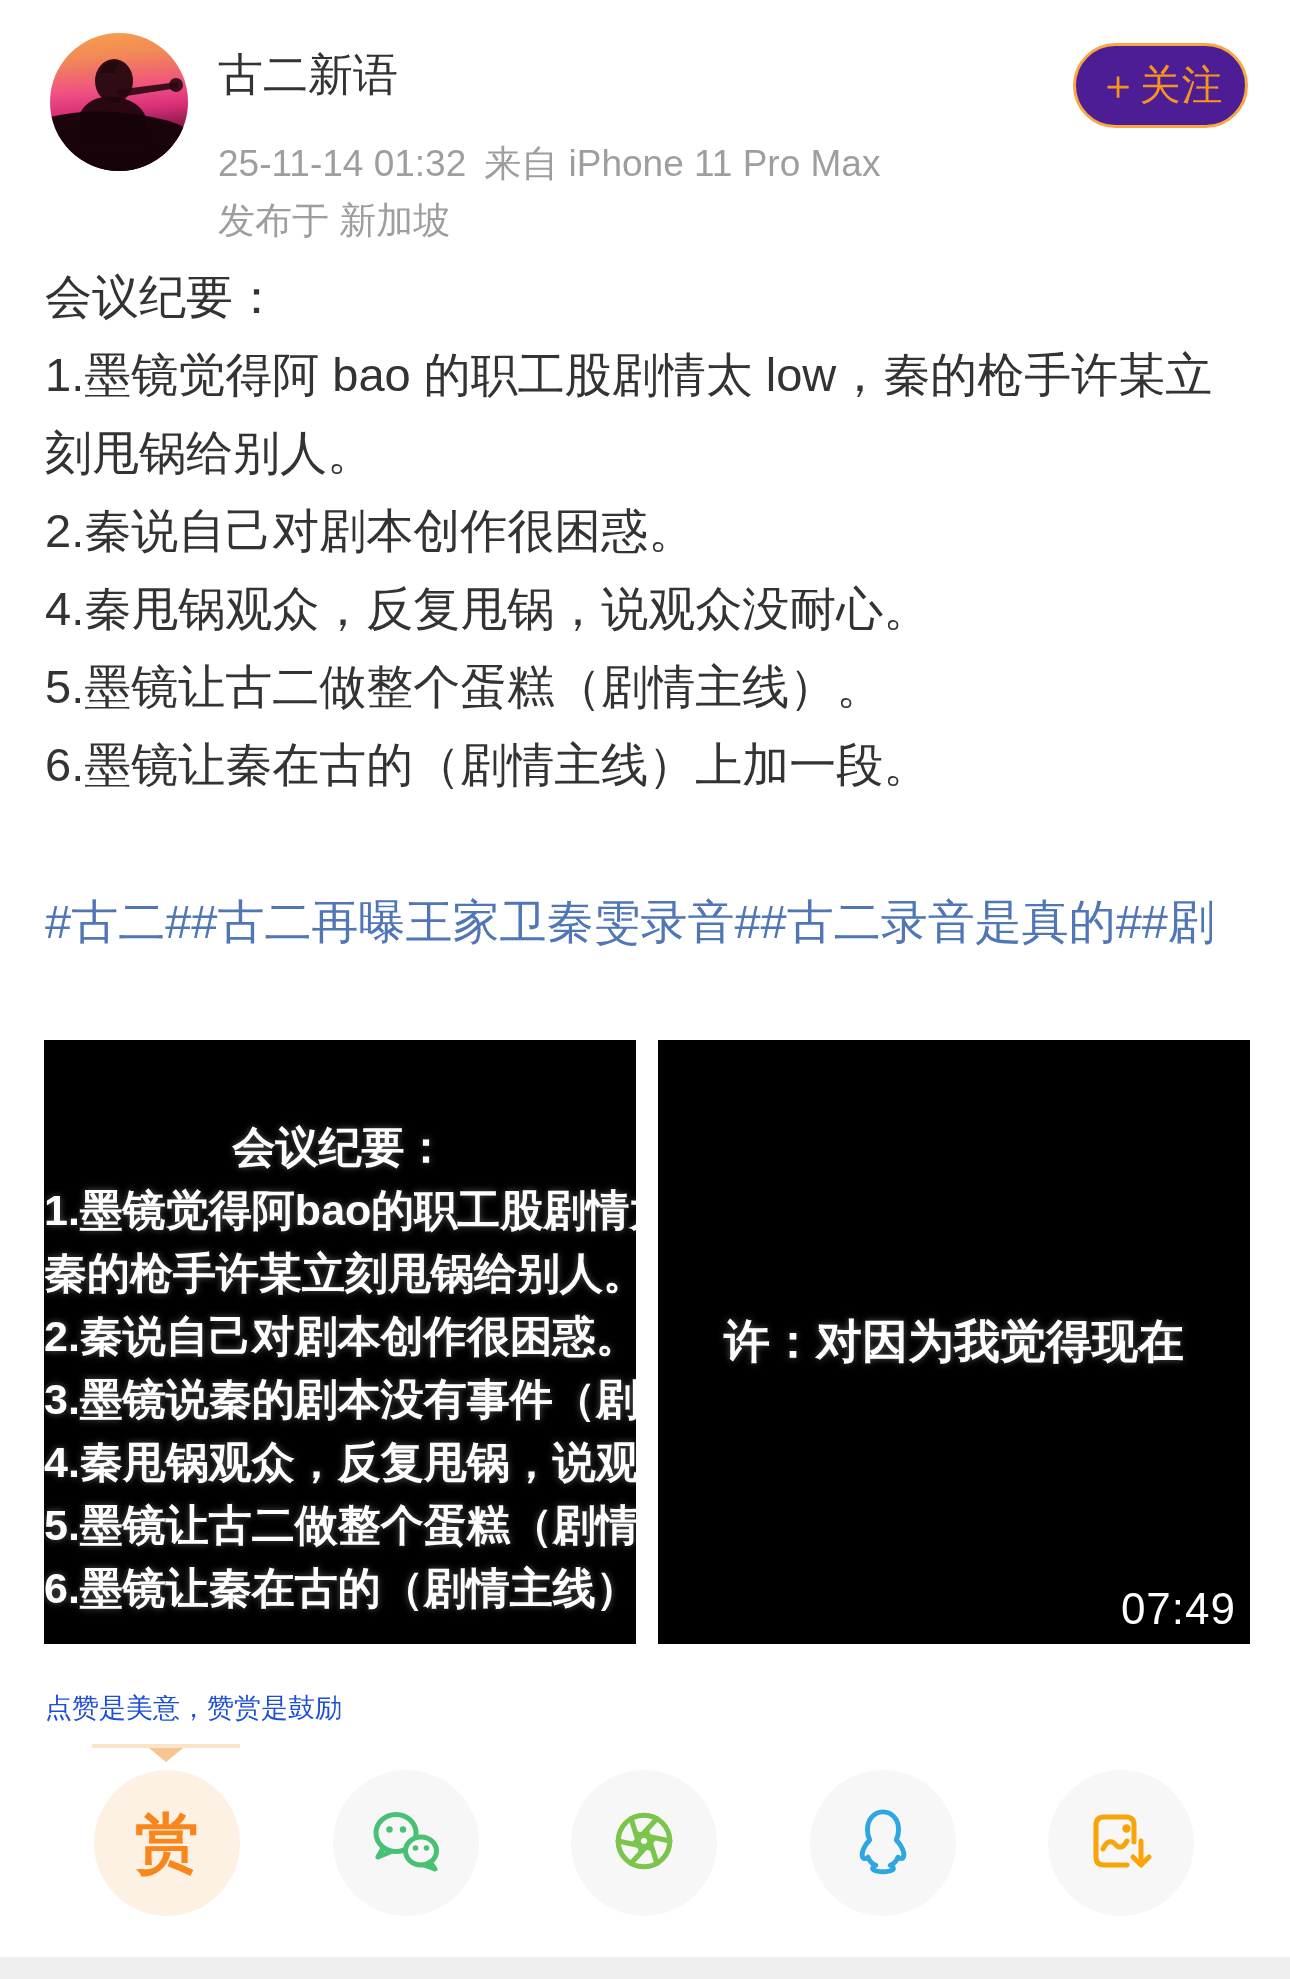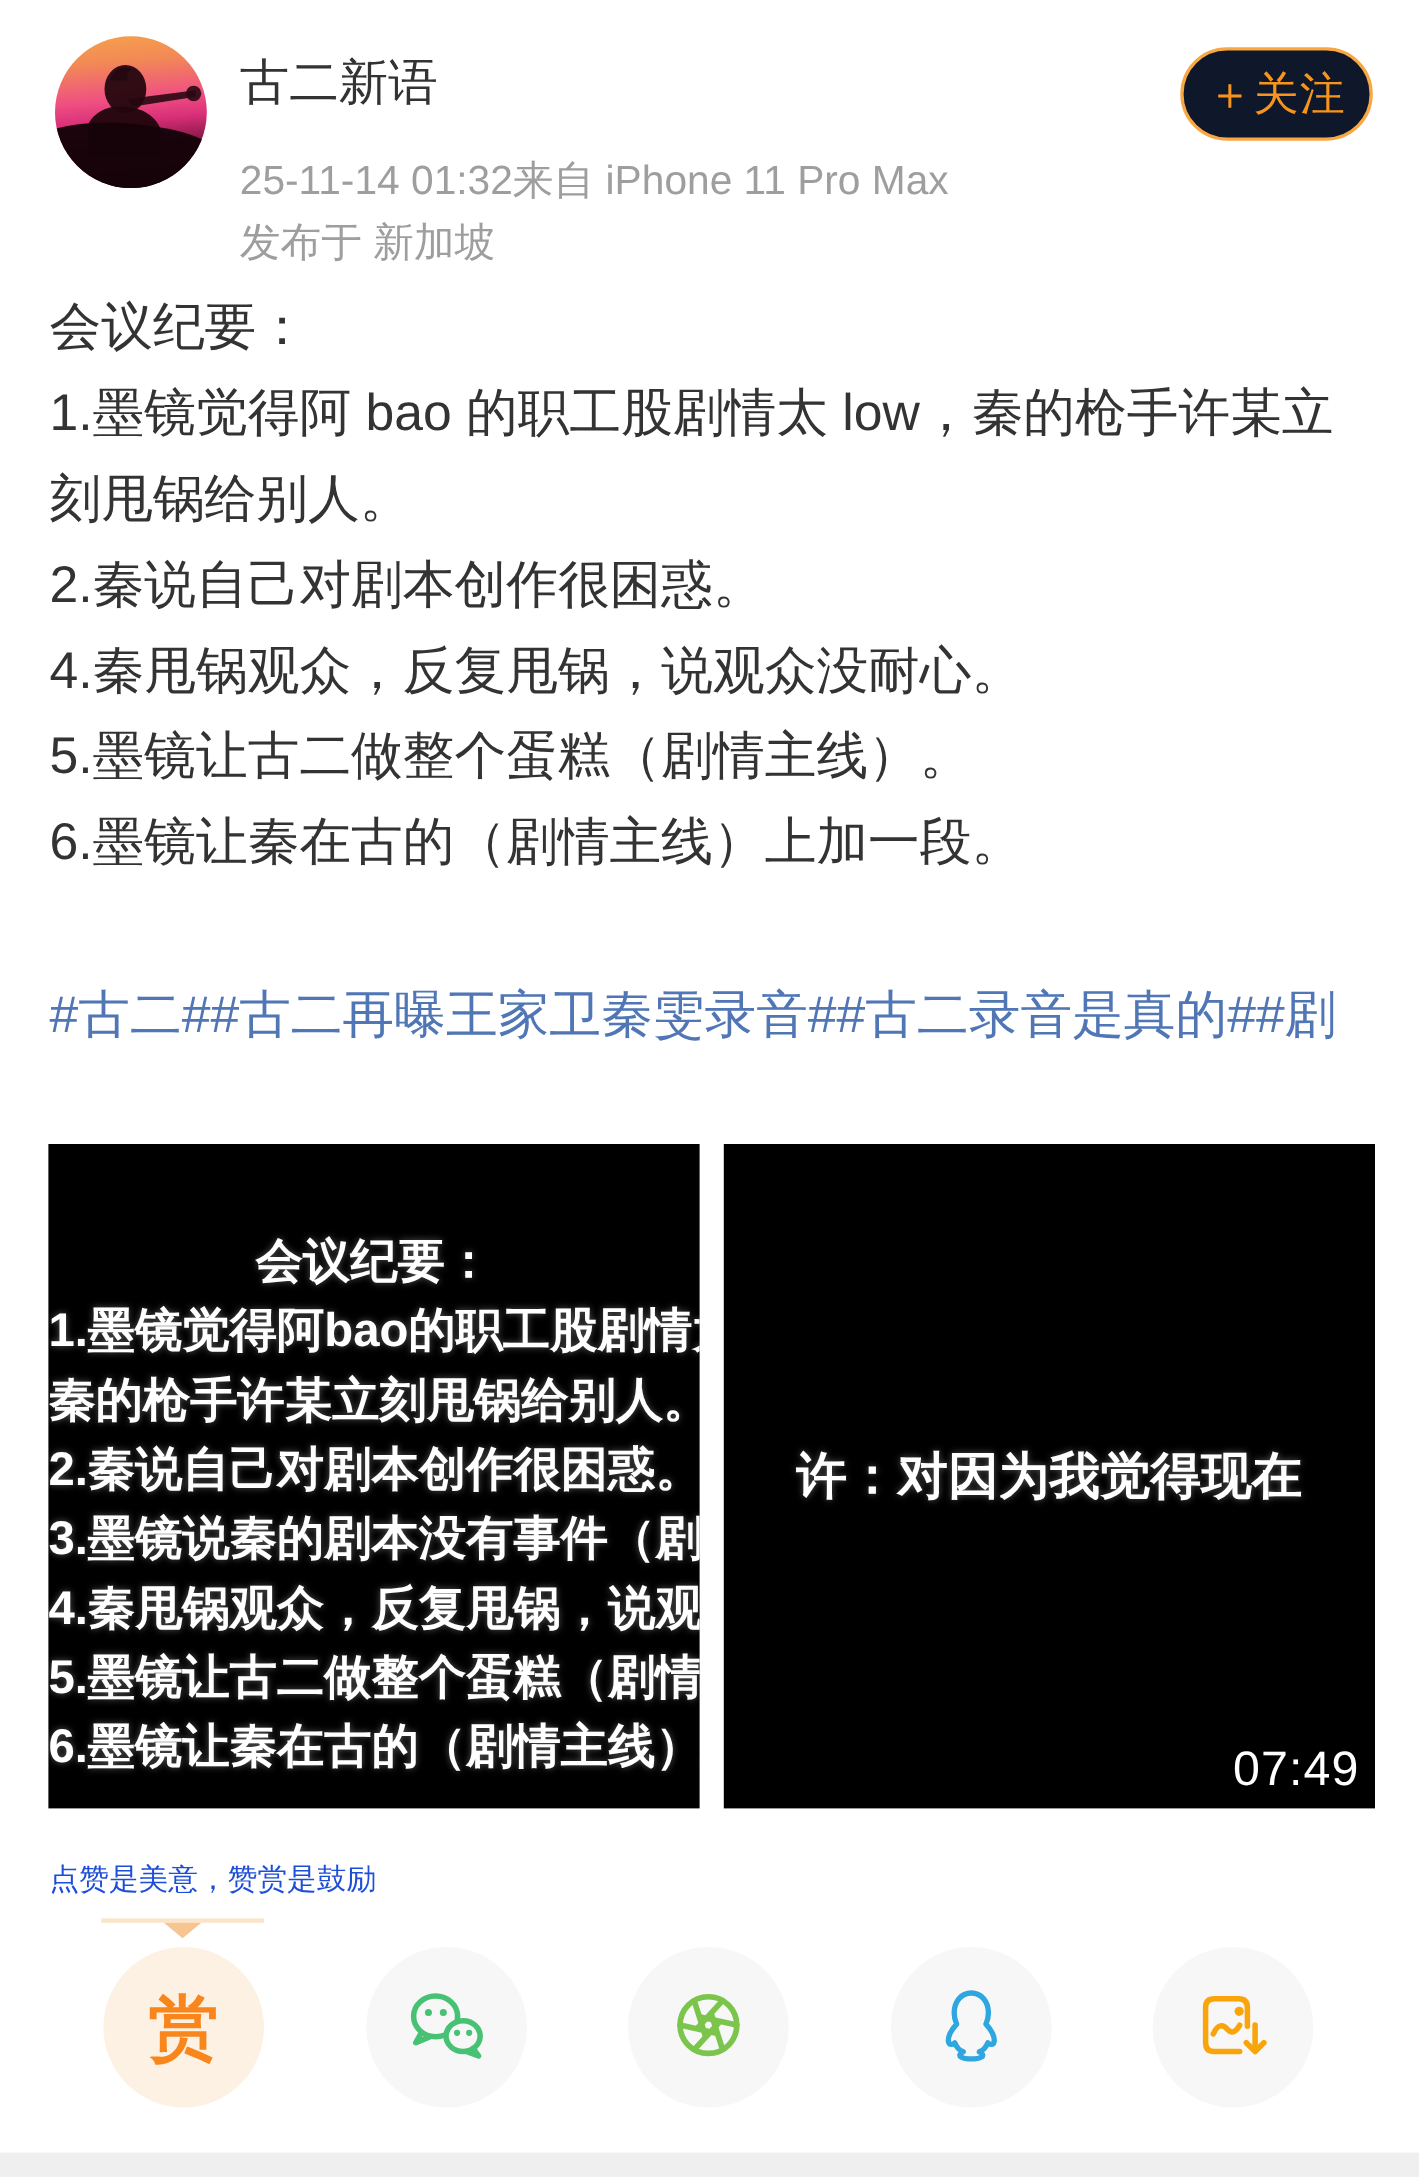--- a/index.html
+++ b/index.html
@@ -12,26 +12,26 @@
     position:absolute; left:50px; top:33px; width:138px; height:138px;
     border-radius:50%; overflow:hidden; cursor:pointer;
     background:linear-gradient(175deg,#f6a14c 0%, #f28a55 18%, #ef4f82 42%, #d92f78 55%, #7a1440 72%, #27060f 88%, #140308 100%);
   }
   .avatar svg { position:absolute; left:0; top:0; }
   .username {
     position:absolute; left:218px; top:50px; font-size:45px; line-height:50px;
     color:#333333; font-weight:500; cursor:pointer;
   }
   .meta-row { position:absolute; left:218px; font-size:37px; color:#9e9e9e; white-space:nowrap; }
-  .meta-row .src { }
+  .meta-row .src { margin-left:18px; }
   .meta-1 { top:139px; }
   .meta-2 { top:196px; }
   .follow-btn {
     position:absolute; left:1073px; top:43px; width:175px; height:85px;
-    border:3px solid #f8a743; border-radius:44px; background:#0f172a;
+    border:3px solid #f8a743; border-radius:44px; background:#4c1d95;
     color:#f7941d; font-size:41px; display:flex; align-items:center; justify-content:center;
     box-sizing:border-box; cursor:pointer; letter-spacing:1px;
   }
 
   
   .body-text { position:absolute; left:45px; top:258px; width:1210px; }
   .body-line { font-size:47px; line-height:78px; color:#333333; white-space:nowrap; }
   .hashtags { position:absolute; left:45px; top:884px; width:1210px; }
   .hash-line { font-size:47px; line-height:76px; color:#5076b6; white-space:nowrap; cursor:pointer; }
 

